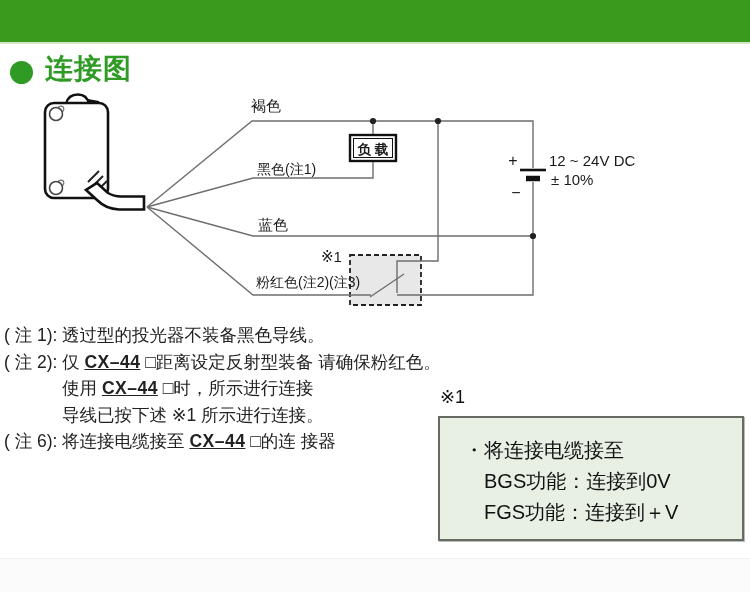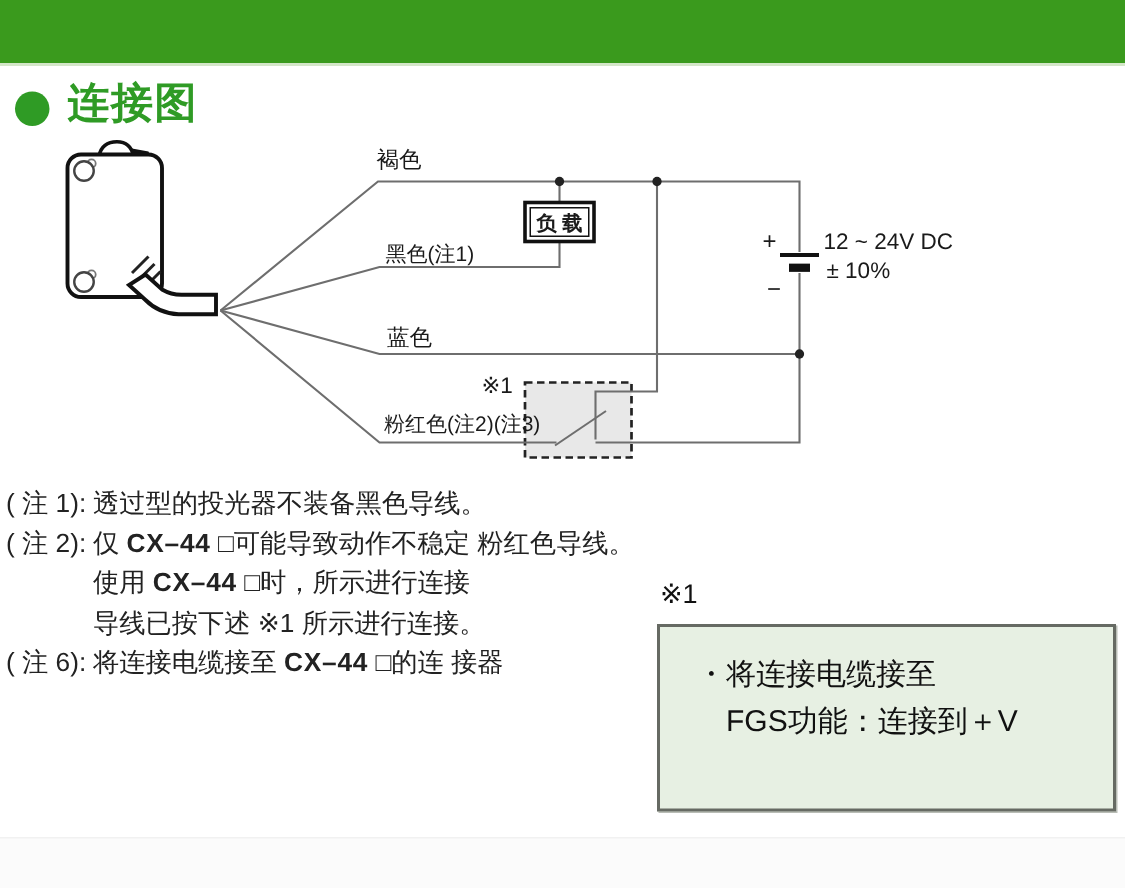--- a/index.html
+++ b/index.html
@@ -22,21 +22,21 @@
     letter-spacing:1px;
   }
   svg text{font-family:"Liberation Sans","DejaVu Sans",sans-serif;fill:#1a1a1a;}
   .diagram-svg{position:absolute;left:0;top:0;}
   .notes{
     position:absolute;left:4px;top:322px;width:520px;
     font-size:17.5px;line-height:26.5px;color:#222;
   }
   .note-line{display:flex;white-space:pre;}
   .note-prefix{width:58px;flex-shrink:0;}
-  .b{font-weight:bold;letter-spacing:0.5px;}
+  .b{font-weight:bold;letter-spacing:0.5px;text-decoration:underline;}
   .ref-label{
     position:absolute;left:440px;top:386px;font-size:18px;color:#111;
   }
   .info-box{
     position:absolute;left:438px;top:416px;width:306px;height:125px;
     background:#e7f0e3;border:2px solid #666a63;
     box-shadow:1px 1px 0 #b9bdb6;
     padding:17px 0 0 44px;box-sizing:border-box;
     font-size:20px;line-height:31px;color:#111;
   }
@@ -118,21 +118,21 @@
   <text x="551" y="185" font-size="15">± 10%</text>
 </svg>
 
 <div class="notes">
   <div class="note-line">
     <span class="note-prefix">( 注 1):</span>
     <span>透过型的投光器不装备黑色导线。</span>
   </div>
   <div class="note-line">
     <span class="note-prefix">( 注 2):</span>
-    <span>仅 </span><span class="b">CX–44</span><span> □可能导致动作不稳定 粉红色导线。</span>
+    <span>仅 </span><span class="b">CX–44</span><span> □距离设定反射型装备 请确保粉红色。</span>
   </div>
   <div class="note-line">
     <span class="note-prefix"></span>
     <span>使用 </span><span class="b">CX–44</span><span> □时，所示进行连接</span>
   </div>
   <div class="note-line">
     <span class="note-prefix"></span>
     <span>导线已按下述 ※1 所示进行连接。</span>
   </div>
   <div class="note-line">
@@ -141,16 +141,17 @@
   </div>
 </div>
 
 <div class="ref-label">※1</div>
 
 <div class="info-box">
   <div class="info-line1">
     <span class="info-bullet">・</span>
     <span>将连接电缆接至</span>
   </div>
+  <div>BGS功能：连接到0V</div>
   <div>FGS功能：连接到＋V</div>
 </div>
 
 <div class="bottom-strip"></div>
 
 </body></html>

